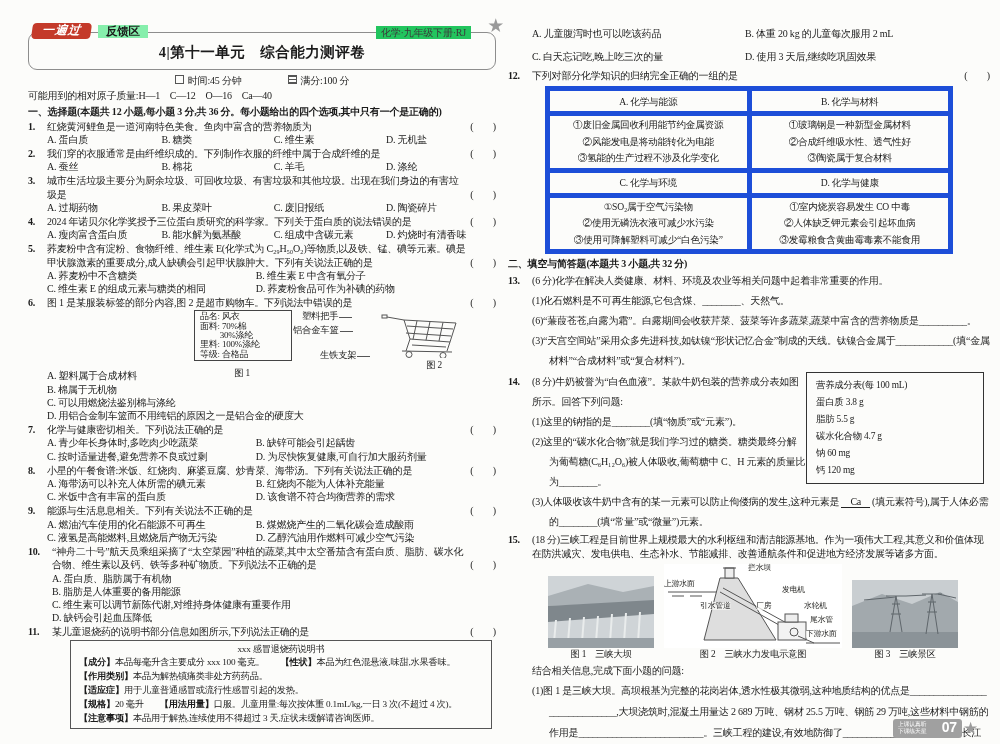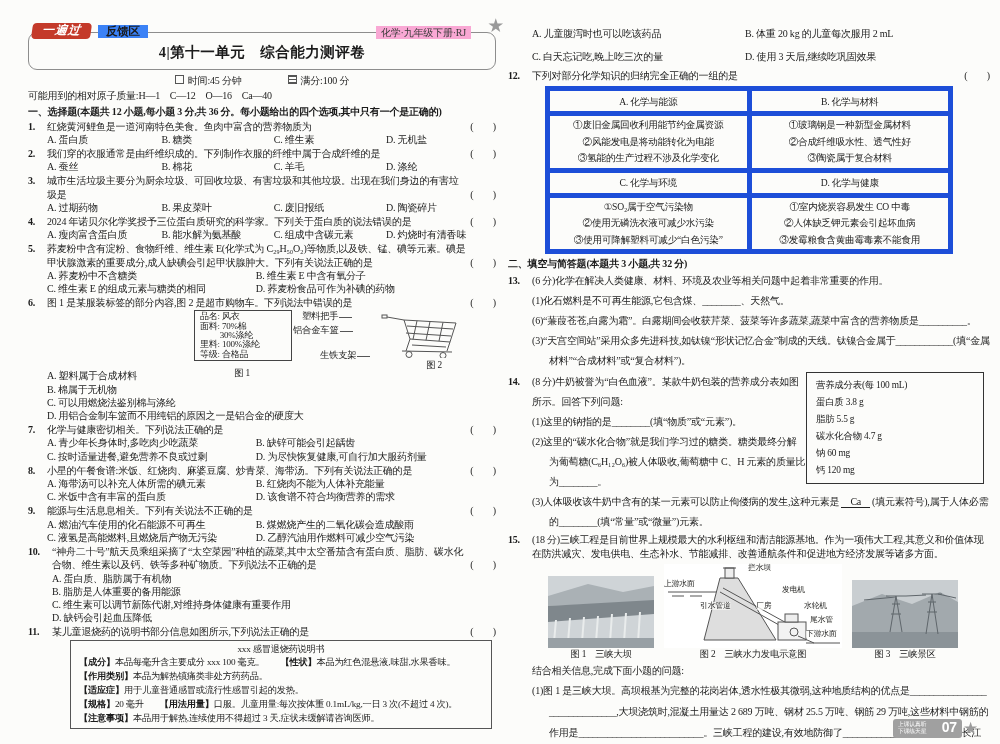--- a/index.html
+++ b/index.html
@@ -7,24 +7,24 @@
         font-family:"Liberation Serif","DejaVu Serif",serif;color:#1b1b1b;
         font-size:10px;line-height:13.2px;letter-spacing:-0.2px;}
   .cols{display:flex;gap:12px;padding:22px 12px 0 28px;}
   .col-left{width:468px;flex:none;}
   .col-right{width:482px;flex:none;}
 
   
   .brandline{position:relative;z-index:2;height:19px;display:flex;align-items:center;gap:7px;margin-left:4px;}
   .brand-badge{background:#c43a2a;color:#fff;font-weight:bold;font-style:italic;font-size:12px;
                padding:1px 10px 2px;border-radius:4px;transform:skewX(-8deg);letter-spacing:1px;}
-  .brand-zone{font-weight:bold;font-size:11.5px;background:#3b82f6;padding:0 8px;}
+  .brand-zone{font-weight:bold;font-size:11.5px;background:#86efac;padding:0 8px;}
   .title-box{position:relative;margin-top:-9px;height:36px;border:1px solid #8d8d8d;border-radius:9px;}
   .paper-title{text-align:center;font-size:14.5px;font-weight:bold;line-height:39px;letter-spacing:.5px;}
-  .book-label{position:absolute;top:-7px;right:24px;background:#f9a8d4;padding:0 5px;font-size:10px;color:#3a3a3a;}
+  .book-label{position:absolute;top:-7px;right:24px;background:#22c55e;padding:0 5px;font-size:10px;color:#3a3a3a;}
   .star-mascot{position:absolute;top:-14px;right:-9px;font-size:19px;color:#9a9a9a;}
   .meta-row{display:flex;justify-content:center;gap:46px;margin-top:4px;}
   .ic{display:inline-block;width:7px;height:7px;border:1px solid #555;margin-right:4px;}
   .ic-score{background:repeating-linear-gradient(180deg,#555 0 1px,transparent 1px 3px);}
   .atomic{margin-top:2px;}
   .sec-head{font-weight:bold;margin-top:3px;}
 
   
   .q{margin-top:1px;}
   .q-head{position:relative;padding-left:19px;padding-right:30px;}

